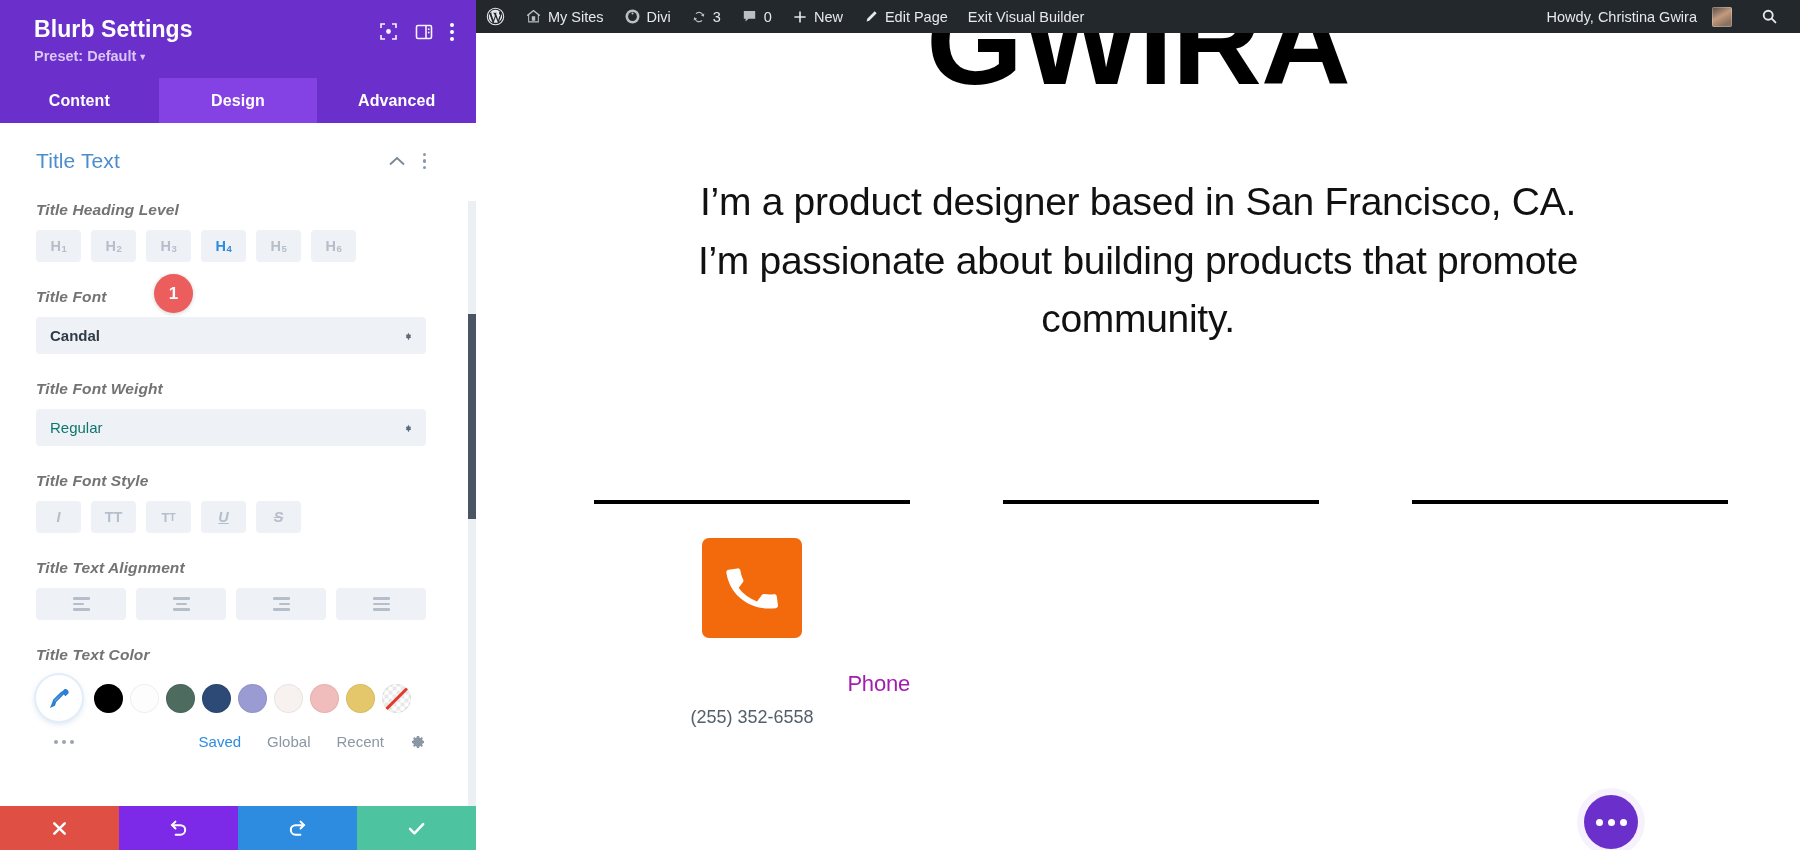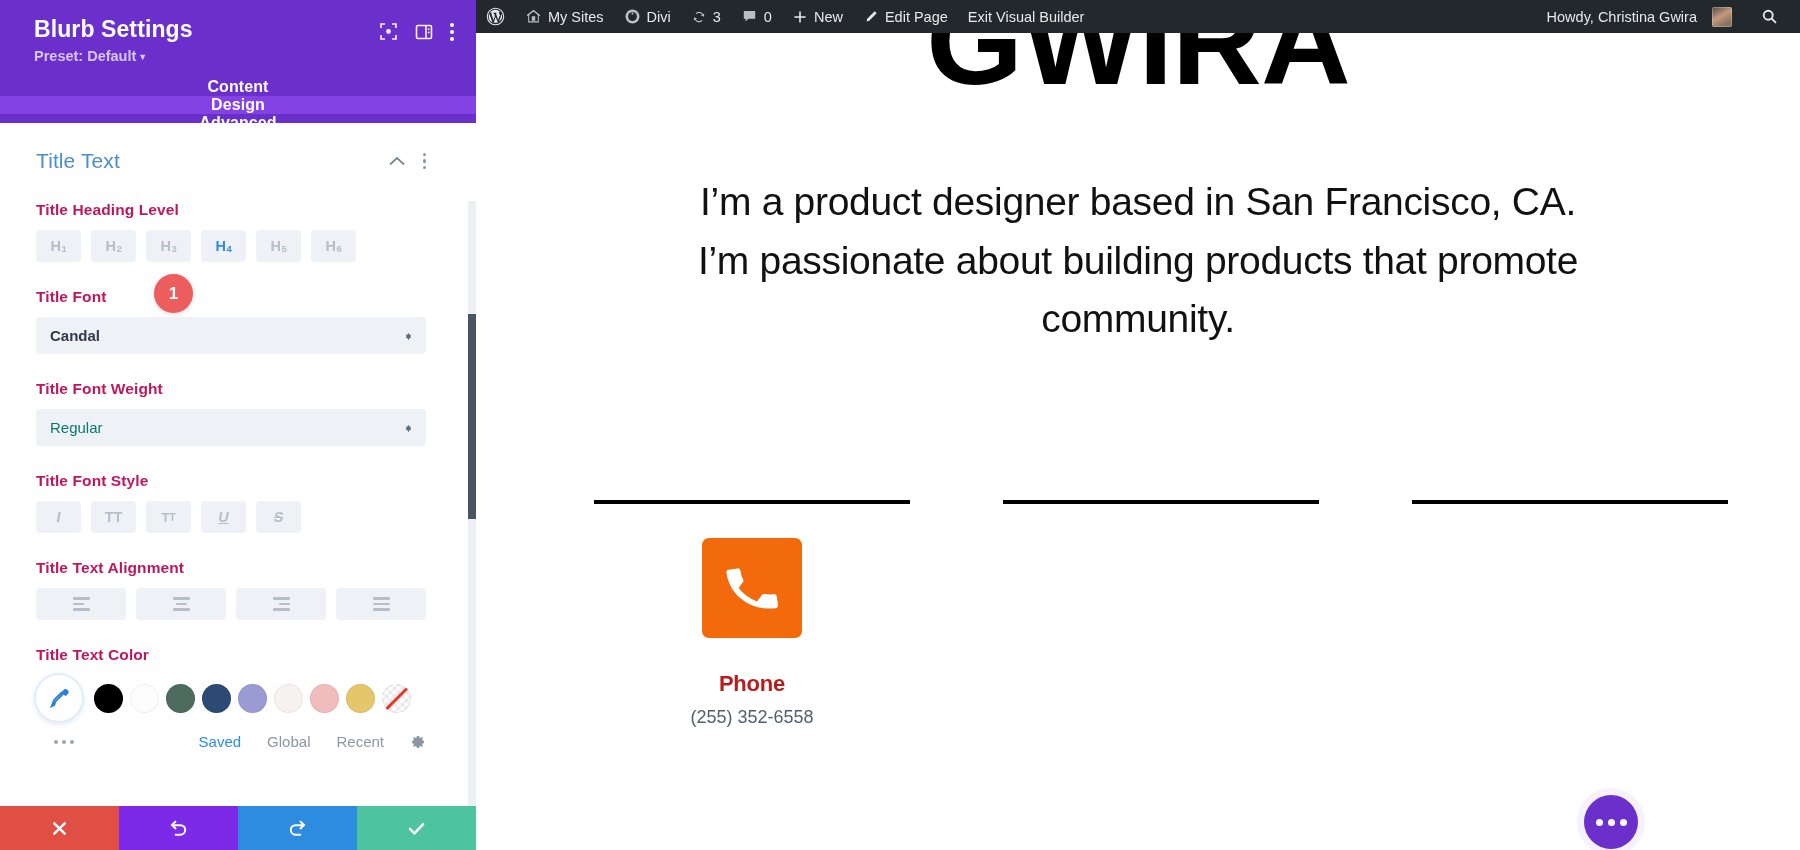--- a/index.html
+++ b/index.html
@@ -40,21 +40,21 @@
     margin-top: 6px;
     font-weight: 600;
   }
   .panel-preset .caret { font-size: 9px; position: relative; top: -1px; margin-left: 2px; }
   .header-icons { display: flex; align-items: center; gap: 17px; padding-top: 6px; }
   .hicon { color: #ffffff; opacity: .95; display: flex; align-items: center; cursor: pointer; }
   .hicon svg { display: block; }
   .dots-v { display: flex; flex-direction: column; gap: 3px; align-items: center; cursor: pointer; }
   .dots-v i { width: 4px; height: 4px; background: #fff; border-radius: 50%; display: block; }
 
-  .tabs { display: flex; background: #6B2FCB; height: 45px; flex-direction: column; }
+  .tabs { display: flex; background: #6B2FCB; height: 45px; }
   .tab {
     flex: 1;
     display: flex; align-items: center; justify-content: center;
     color: #ffffff;
     font-size: 16px;
     font-weight: 600;
     cursor: pointer;
     letter-spacing: .1px;
   }
   .tab.active { background: #8441E4; }
@@ -74,24 +74,25 @@
   }
   .section-title { color: #4c8dcc; font-size: 21px; font-weight: 500; letter-spacing: .1px; }
   .section-actions { display: flex; align-items: center; gap: 18px; }
   .chev-up { color: #7a8794; font-size: 16px; cursor: pointer; line-height: 1; }
   .dots-v2 { display: flex; flex-direction: column; gap: 3px; align-items: center; cursor: pointer; }
   .dots-v2 i { width: 3.5px; height: 3.5px; background: #8b98a5; border-radius: 50%; }
 
   .field { margin-bottom: 26px; position: relative; }
   .field-label {
     font-size: 15.5px;
-    color: #be185d;
+    color: #737373;
     font-weight: 600;
     margin-bottom: 11px;
     letter-spacing: .1px;
+    font-style: italic;
   }
   .btn-group { display: flex; gap: 10px; }
   .seg-btn {
     background: #eef1f6;
     border-radius: 4px;
     height: 32px;
     min-width: 45px;
     display: flex; align-items: center; justify-content: center;
     color: #b5bec9;
     font-size: 14.5px;
@@ -294,23 +295,24 @@
   .blurb-icon {
     width: 100px; height: 100px;
     border-radius: 7px;
     background: #F26A0B;
     display: flex; align-items: center; justify-content: center;
     margin: 0 auto;
   }
   .blurb-title {
     margin-top: 33px;
     font-size: 22px;
-    font-weight: bold;
-    color: #b91c1c;
+    font-weight: normal;
+    color: #a21caf;
     letter-spacing: -.2px;
+    text-align: right;
   }
   .blurb-text {
     margin-top: 10px;
     font-size: 18px;
     color: #55606b;
   }
   .fab {
     position: absolute;
     left: 1108px;
     top: 762px;

